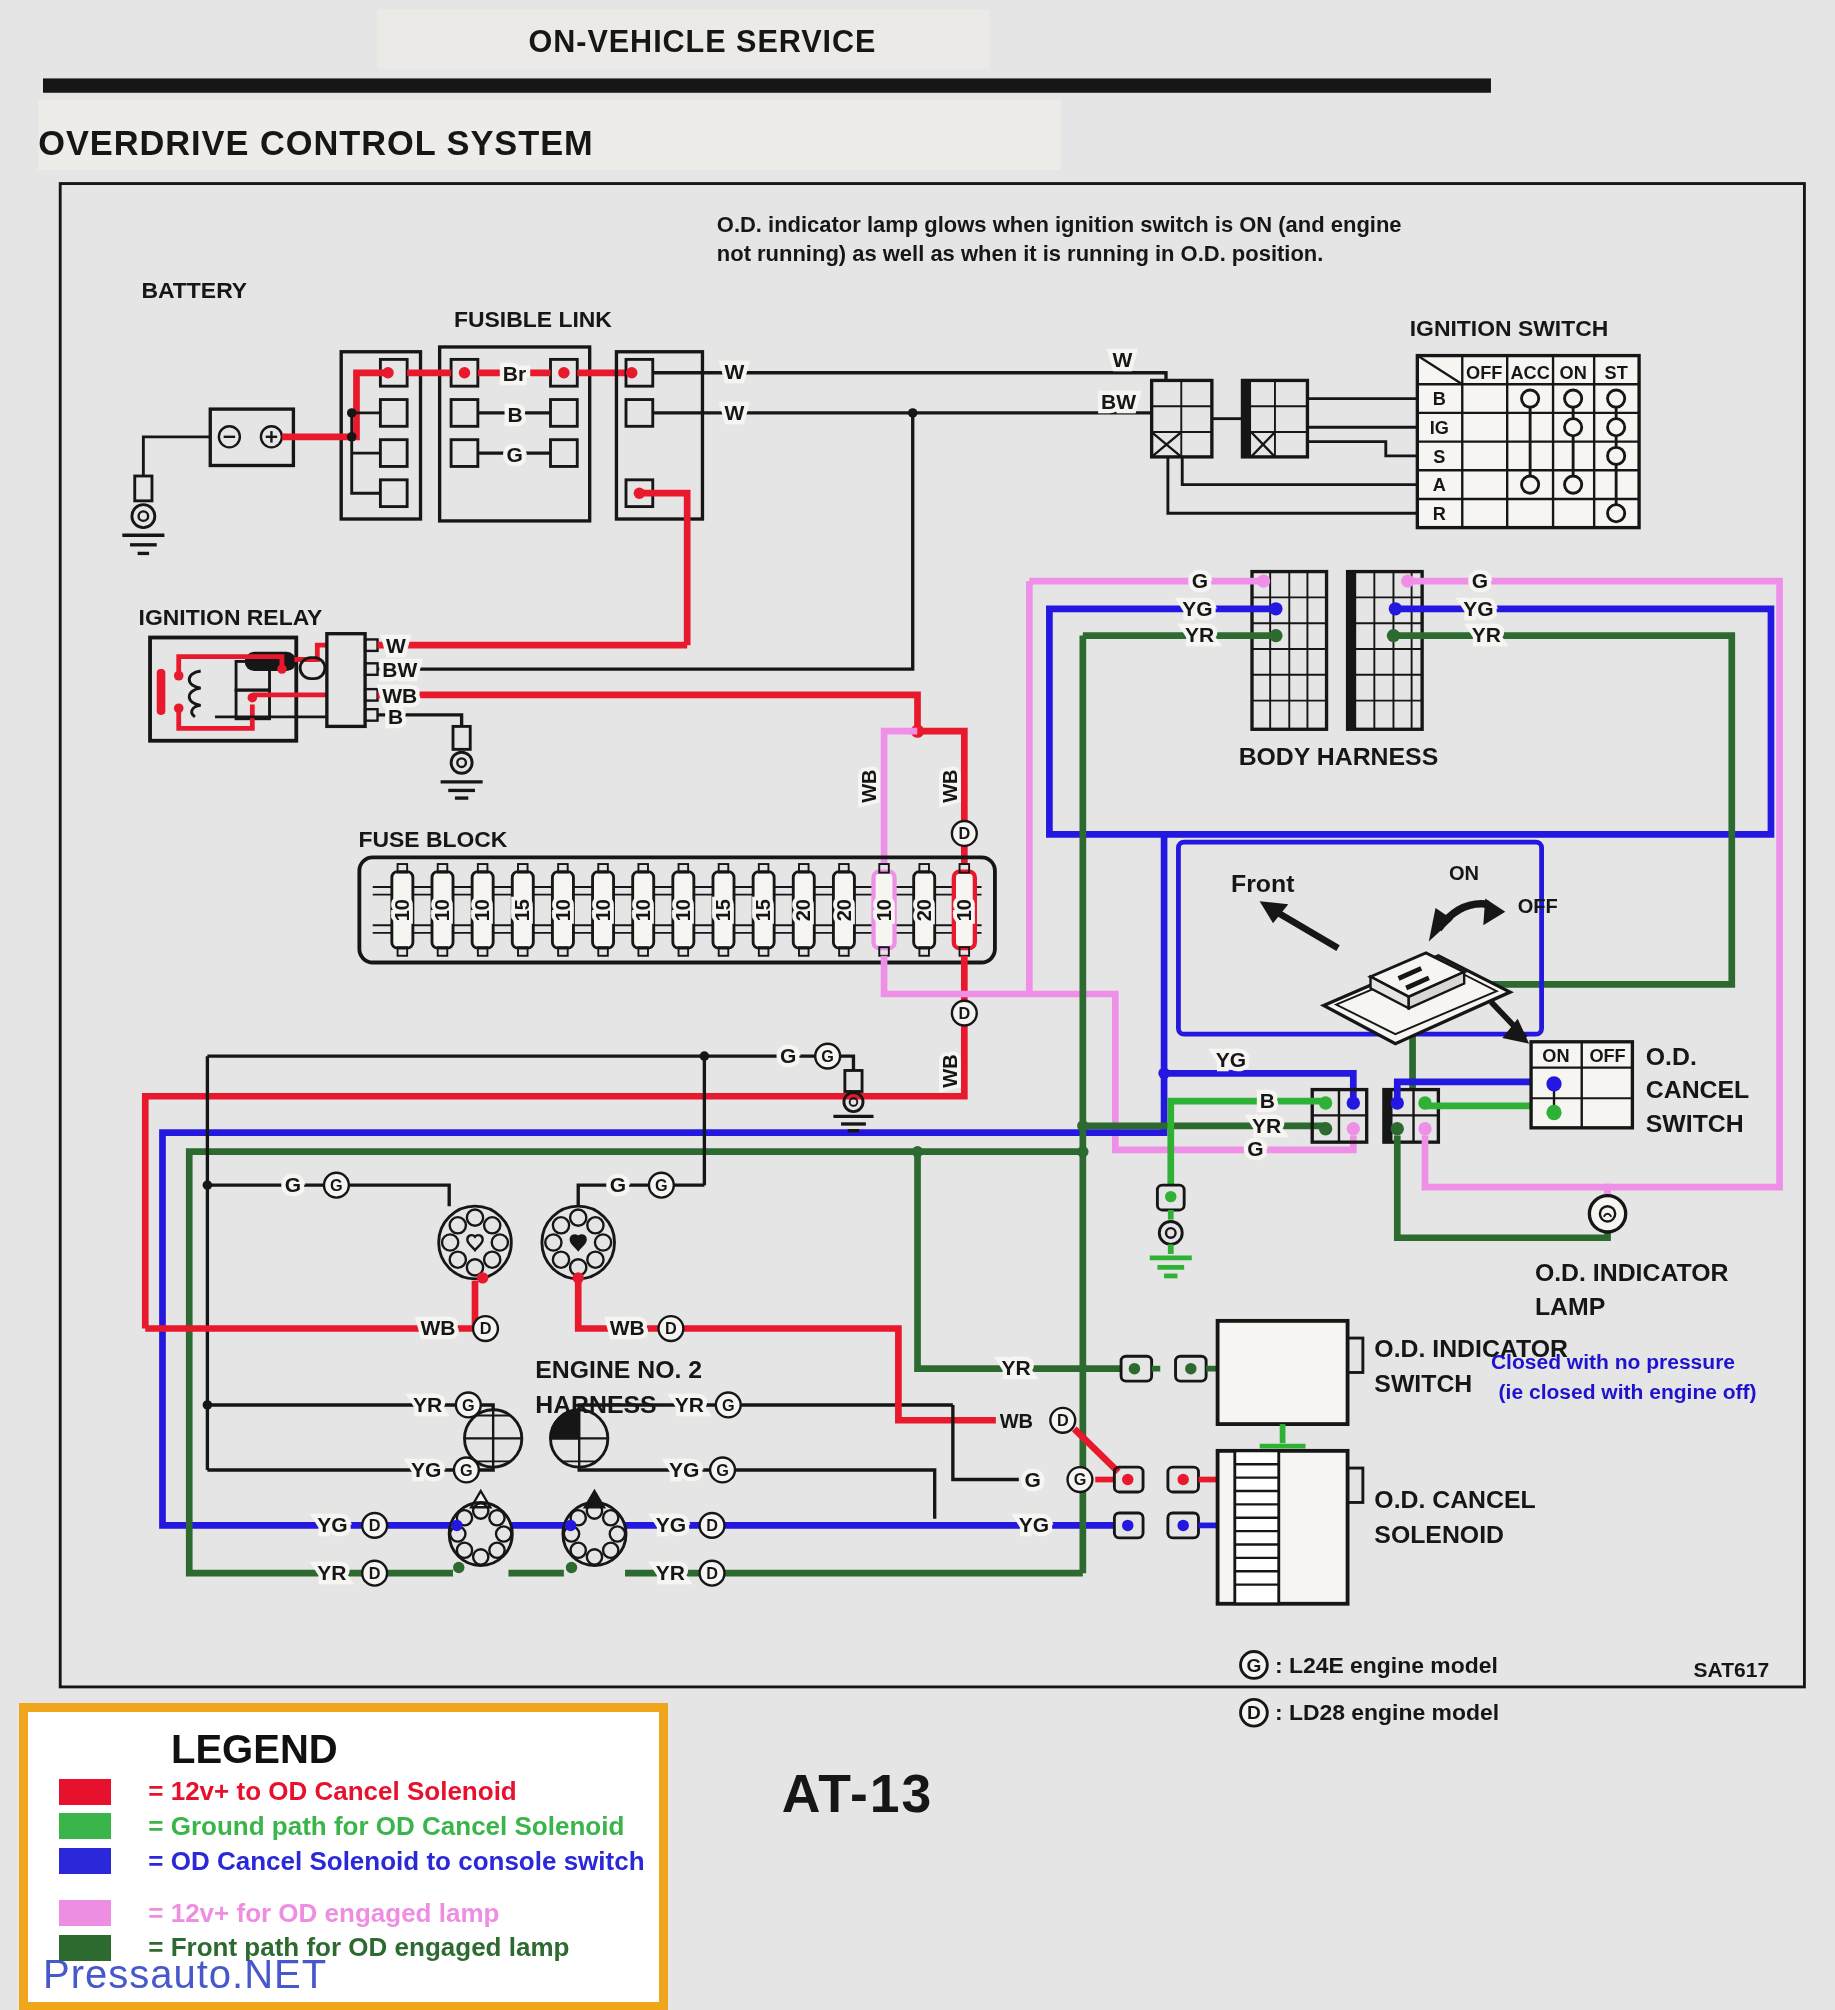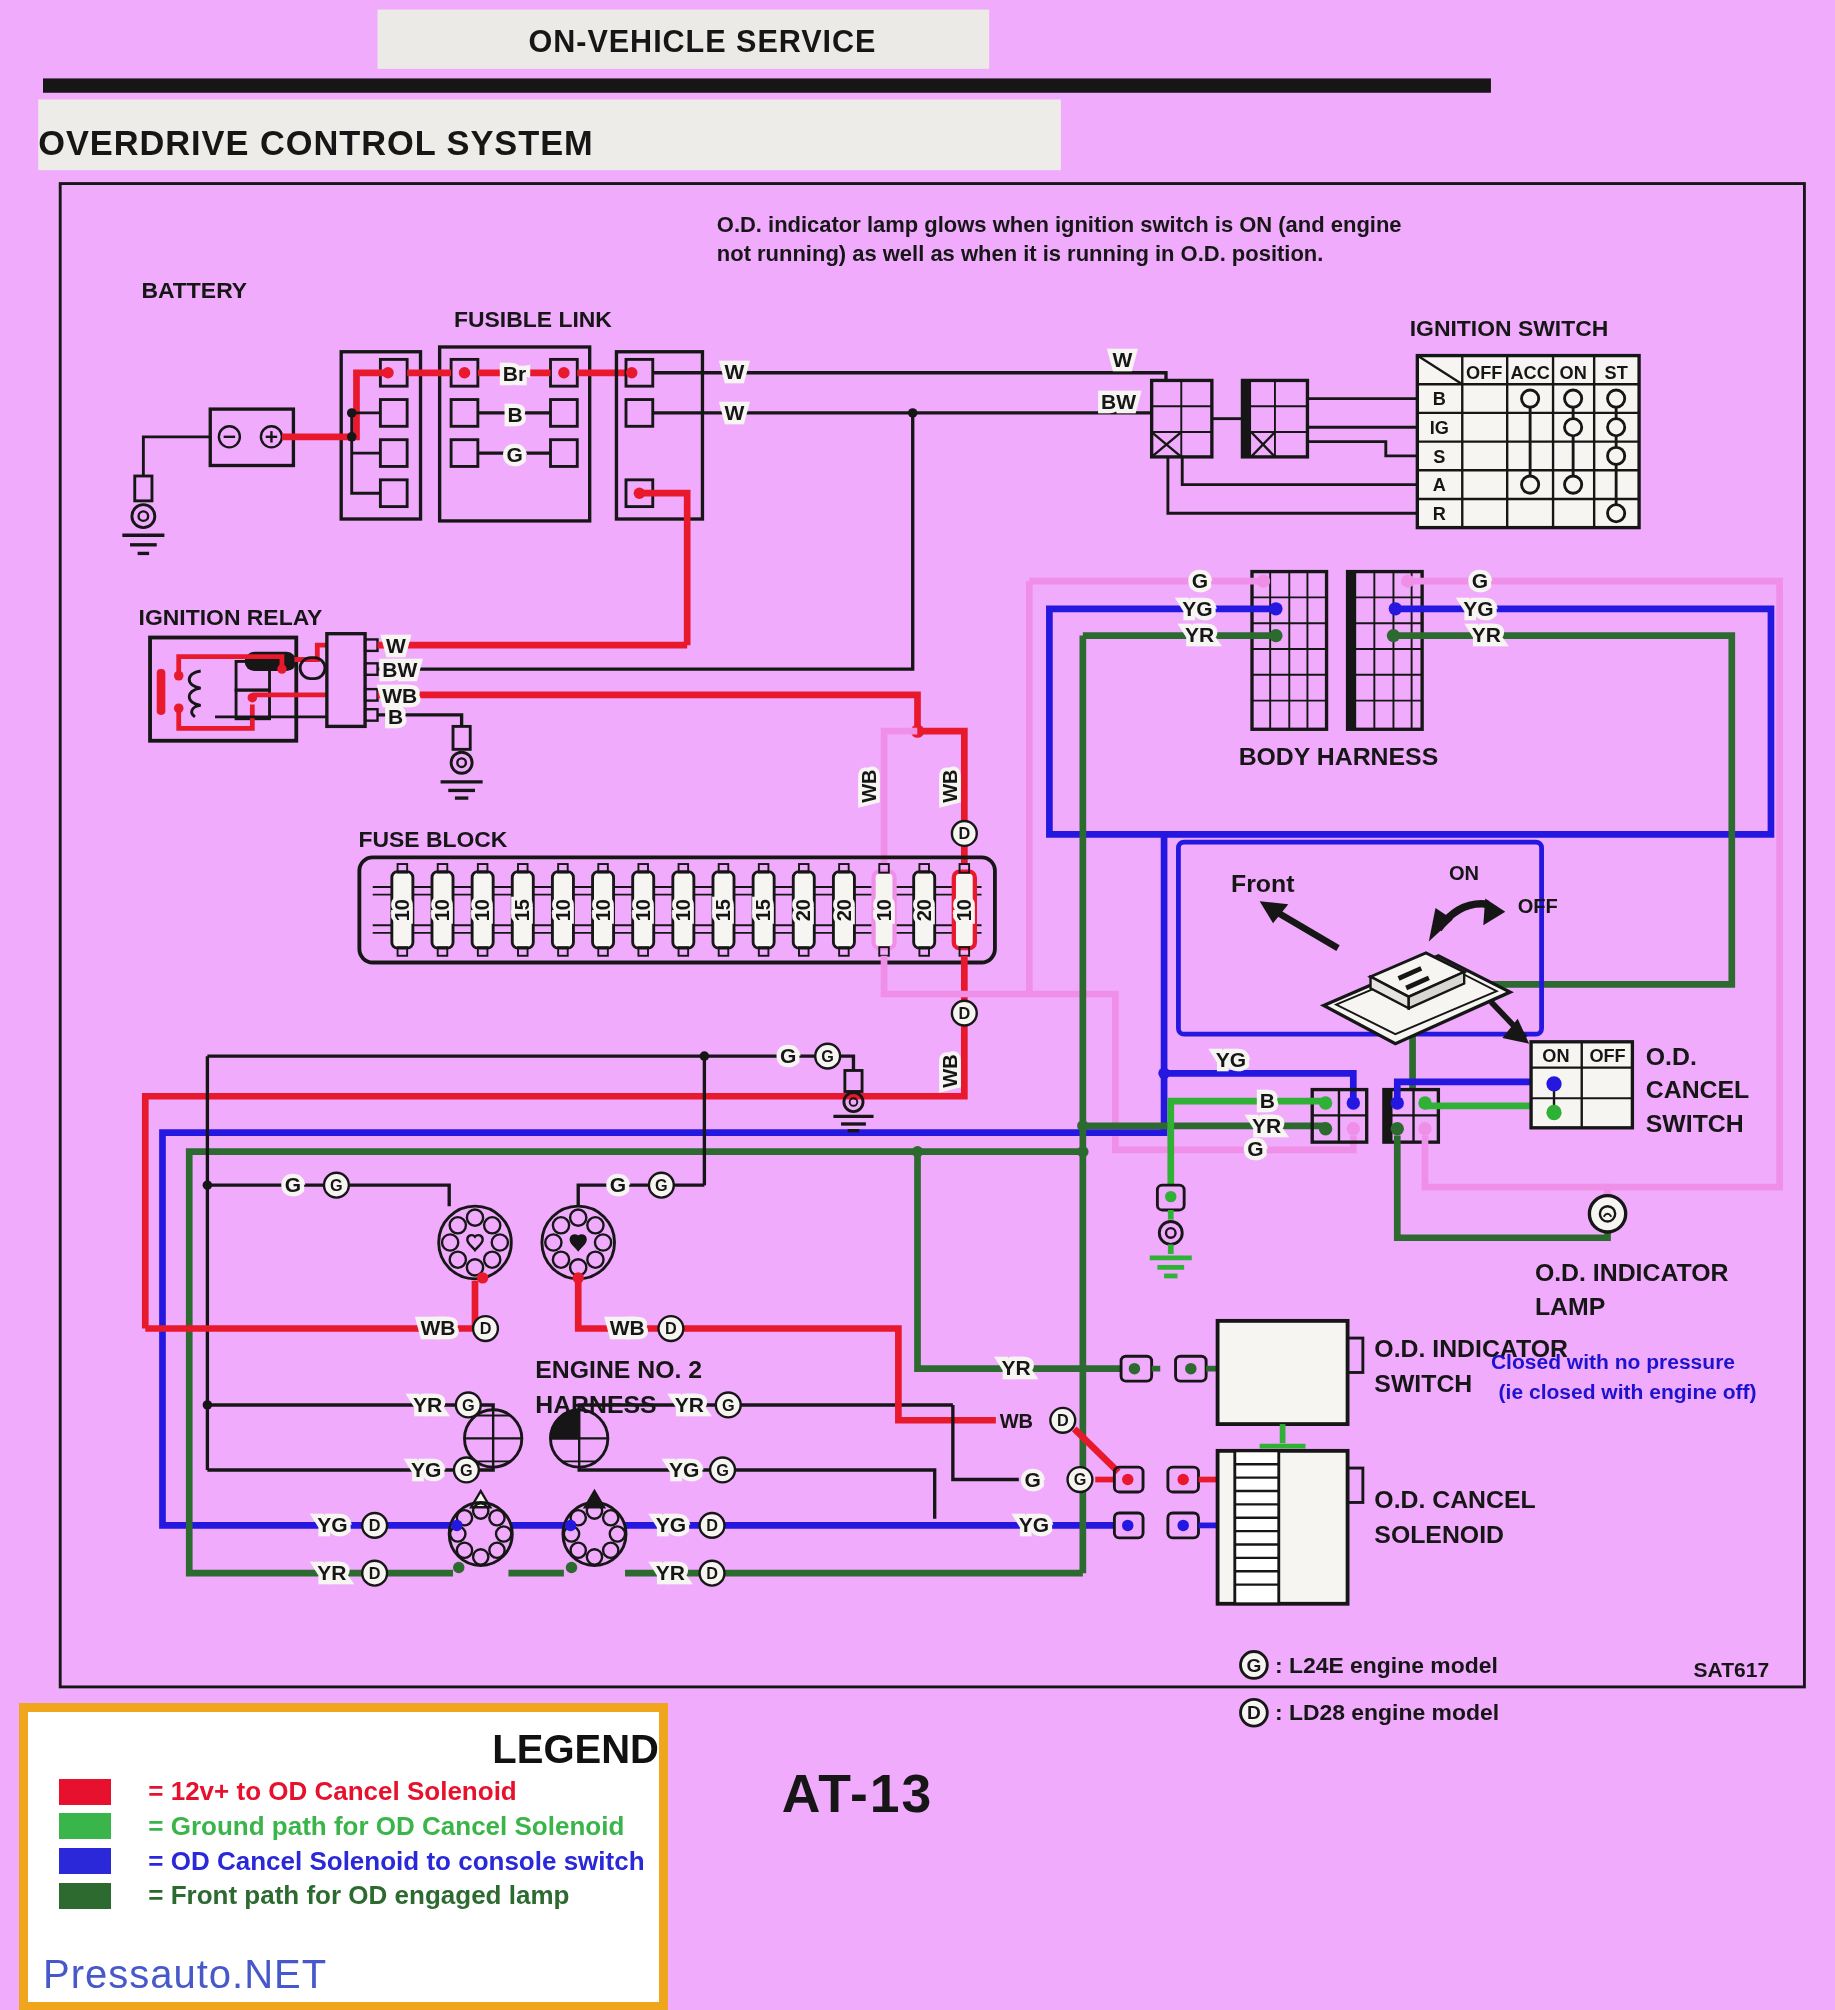--- a/index.html
+++ b/index.html
@@ -1,17 +1,17 @@
 <!DOCTYPE html>
 <html><head>
 <meta charset="utf-8">
 <style>
   html,body{margin:0;padding:0;background:#ffffff;}
-  .page{position:relative;width:1835px;height:2010px;background:#f0abfc;overflow:hidden;
-        font-family:"Liberation Sans",sans-serif;text-align:right;}
+  .page{position:relative;width:1835px;height:2010px;background:#e5e5e5;overflow:hidden;
+        font-family:"Liberation Sans",sans-serif;}
   svg{position:absolute;left:0;top:0;}
   svg text{font-family:"Liberation Sans",sans-serif;fill:#161616;}
   .title{font-weight:bold;font-size:32px;letter-spacing:1px;}
   .heading{font-weight:bold;font-size:36px;letter-spacing:1px;}
   .note{font-weight:bold;font-size:23px;}
   .comp{font-weight:bold;font-size:24px;}
   .comp26{font-weight:bold;font-size:26px;}
   .wl{font-weight:bold;font-size:22px;paint-order:stroke;stroke:#f6f5f2;stroke-width:9px;}
   .rot{font-weight:bold;font-size:21px;paint-order:stroke;stroke:#f6f5f2;stroke-width:8px;}
   .hdr{font-weight:bold;font-size:19px;text-anchor:middle;}
@@ -765,20 +765,24 @@
       <div class="ltext c0">= 12v+ to OD Cancel Solenoid</div>
     </div>
     <div class="lrow">
       <div class="swatch s2"></div>
       <div class="ltext c2">= Ground path for OD Cancel Solenoid</div>
     </div>
     <div class="lrow">
       <div class="swatch s1"></div>
       <div class="ltext c1">= OD Cancel Solenoid to console switch</div>
     </div>
+    <div class="lrow mt1">
+      <div class="swatch s3"></div>
+      <div class="ltext c3">= 12v+ for OD engaged lamp</div>
+    </div>
     <div class="lrow">
       <div class="swatch s4"></div>
       <div class="ltext c4">= Front path for OD engaged lamp</div>
     </div>
   </div>
 
   <div class="watermark">Pressauto.NET</div>
 </div>
 
 

